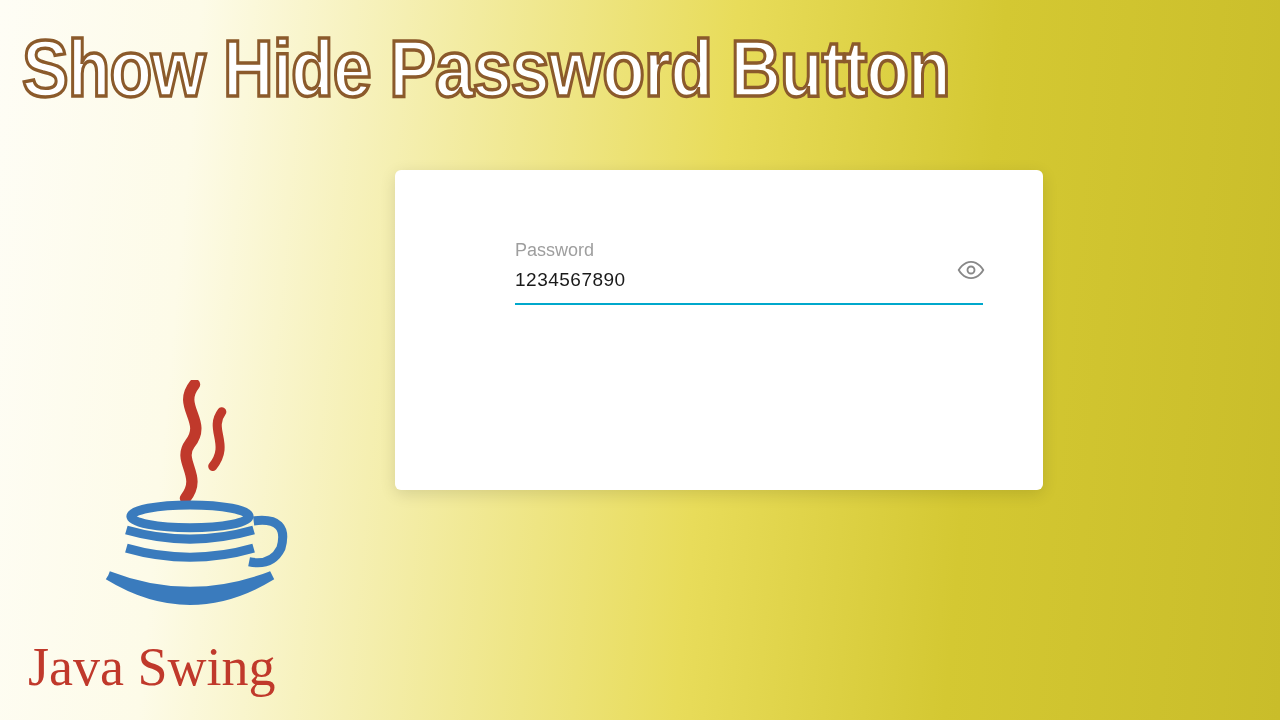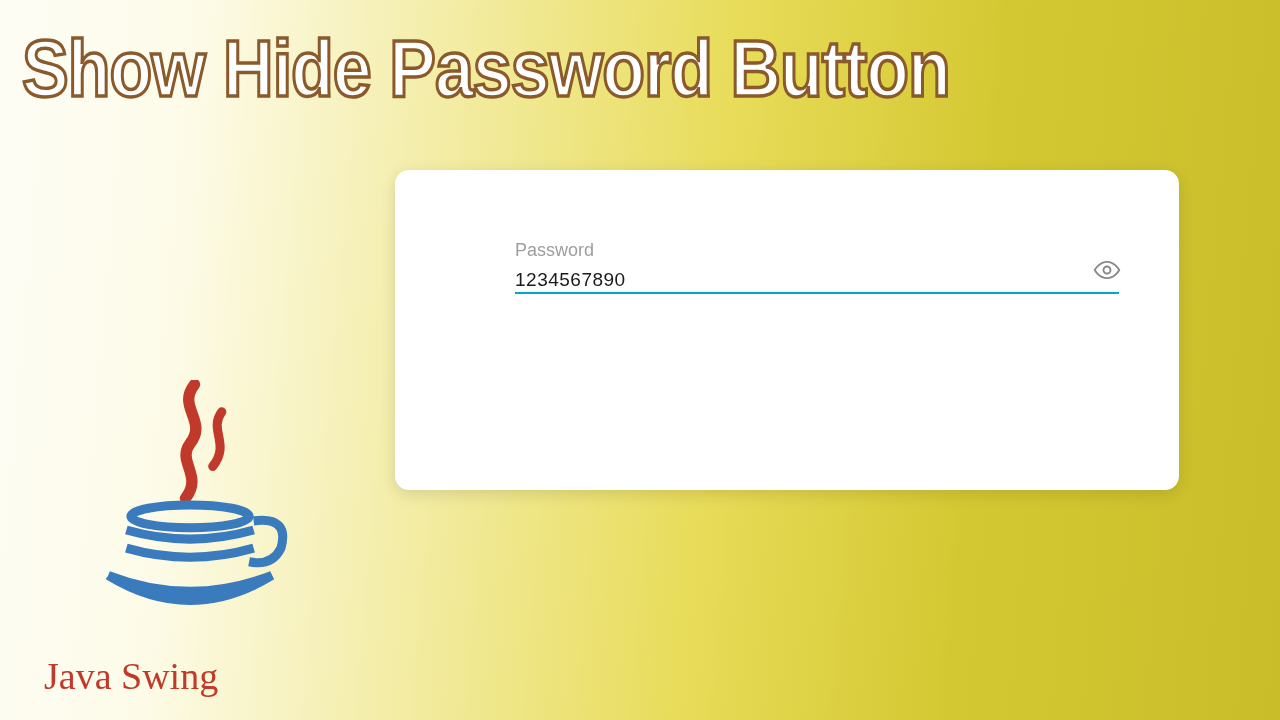--- a/index.html
+++ b/index.html
@@ -21,42 +21,42 @@
       -webkit-text-stroke: 3px #8b5a2b;
       letter-spacing: -1px;
       font-family: 'Arial Black', Arial, sans-serif;
       transform: scaleY(1.15);
       transform-origin: top left;
     }
     .card {
       position: absolute;
       top: 170px;
       left: 395px;
-      width: 784px;
+      width: 648px;
       height: 320px;
       background: #ffffff;
-      border-radius: 14px;
+      border-radius: 6px;
       box-shadow: 0 4px 16px rgba(0,0,0,0.12);
       padding: 70px 60px 40px 120px;
     }
     .field {
       position: relative;
       margin-bottom: 34px;
     }
     .field-label {
       font-size: 18px;
       color: #9e9e9e;
       display: block;
       margin-bottom: 8px;
       font-weight: 400;
     }
     .field-value {
       font-size: 19px;
       color: #1a1a1a;
-      padding-bottom: 1px;
+      padding-bottom: 12px;
       letter-spacing: 0.5px;
     }
     .field-confirm .field-value {
       letter-spacing: 1px;
       font-size: 16px;
     }
     .underline {
       height: 2px;
       width: 100%;
     }
@@ -76,23 +76,23 @@
     .eye-btn svg { width: 28px; height: 28px; stroke: #888; fill: none; stroke-width: 1.6; }
     .java-logo {
       position: absolute;
       left: 70px;
       top: 380px;
       width: 240px;
       height: 250px;
     }
     .java-text {
       position: absolute;
-      left: 44px;
+      left: 28px;
       bottom: 22px;
-      font-size: 38px;
+      font-size: 54px;
       color: #c0392b;
       font-family: Georgia, 'Times New Roman', serif;
       font-weight: 400;
     }
   </style>
 </head>
 <body>
 
 <div class="title">Show Hide Password Button</div>
 

